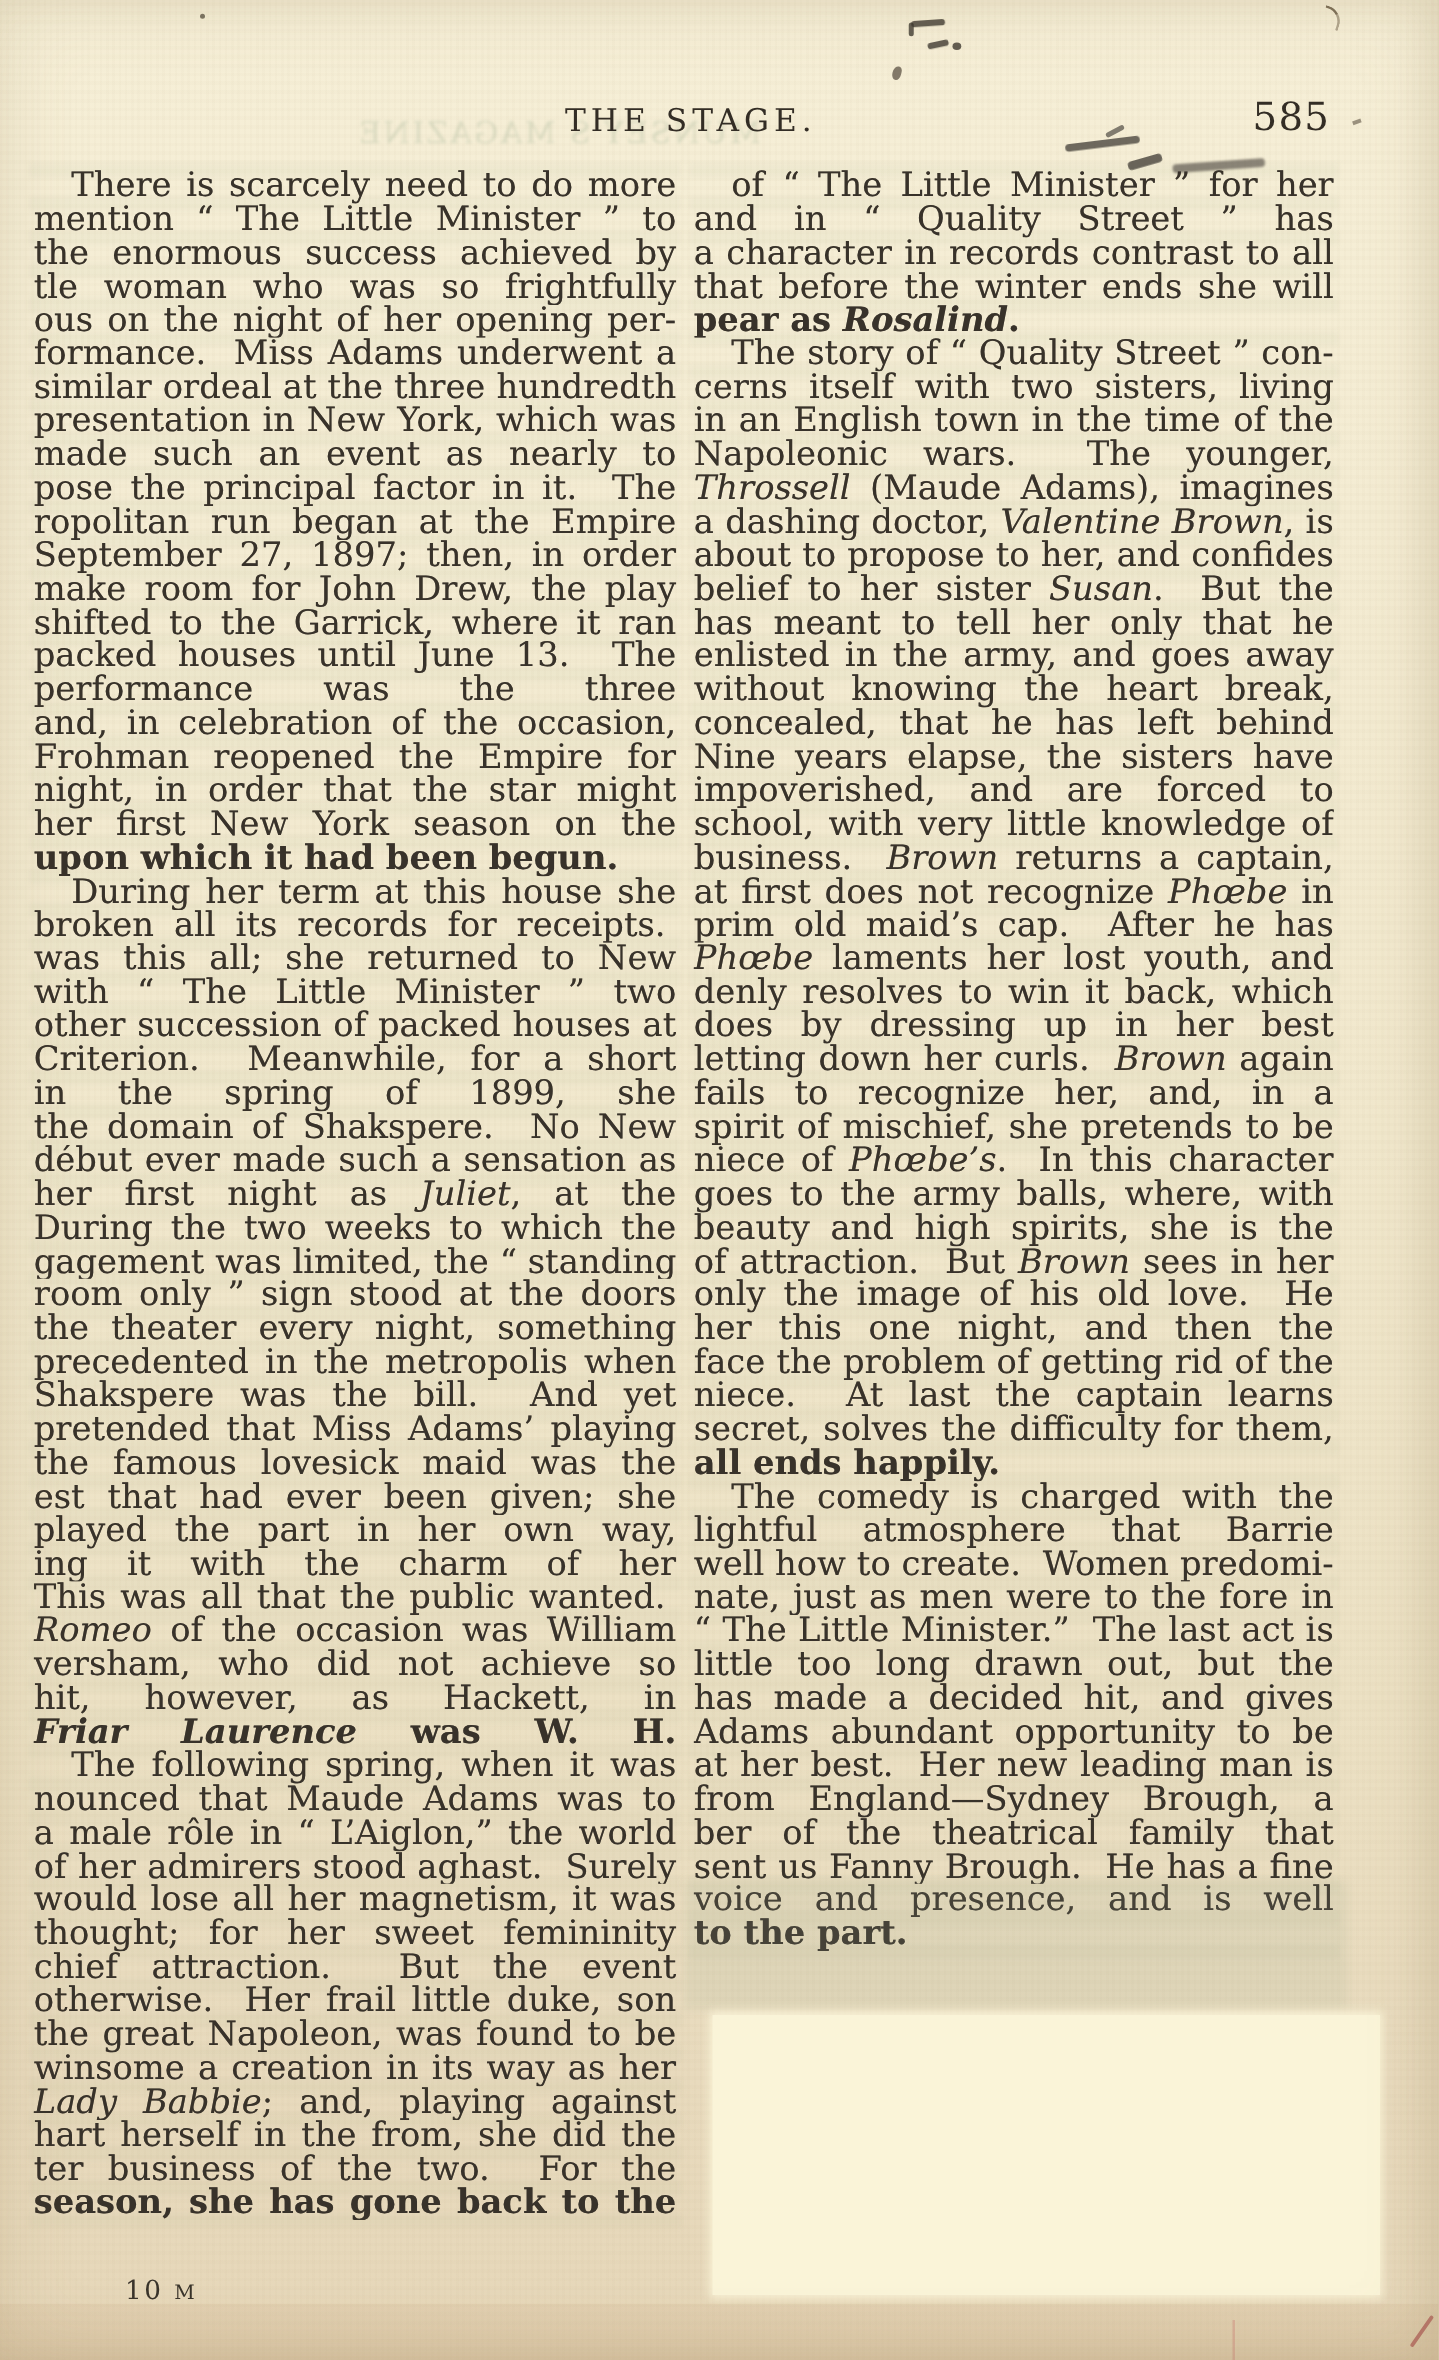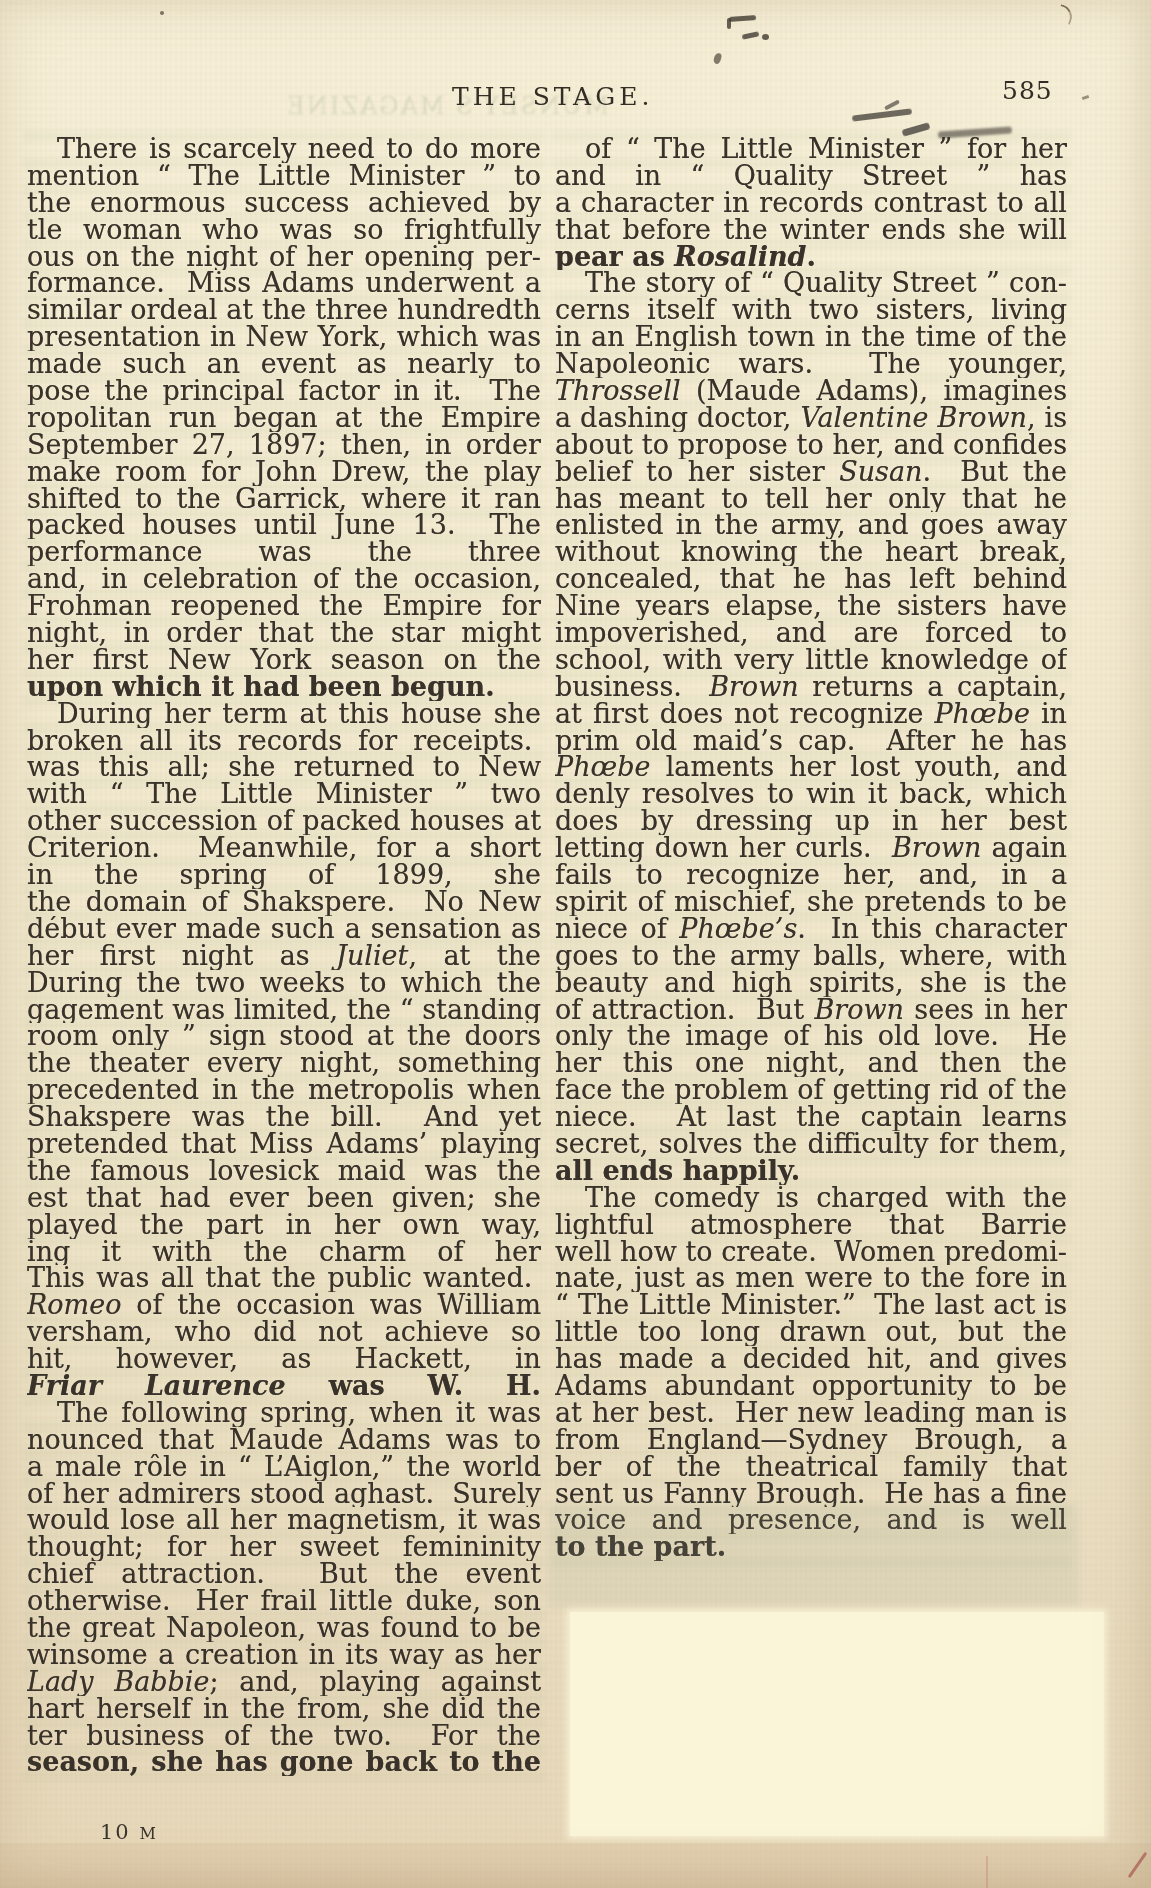--- a/index.html
+++ b/index.html
@@ -19,21 +19,21 @@
     box-shadow:inset 0 0 60px rgba(150,125,85,0.18), inset -12px 0 24px rgba(150,125,85,0.10);
   }
   
   .header-title{
     position:absolute;top:82px;left:452px;width:190px;
     font-size:25px;letter-spacing:4px;text-align:center;
     color:#332d25;white-space:nowrap;
   }
   .page-number{
     position:absolute;top:76px;left:1002px;width:84px;
-    font-size:25px;letter-spacing:1px;color:#332d25;
+    font-size:31px;letter-spacing:1px;color:#332d25;
   }
   .ghost-masthead{ 
     position:absolute;top:92px;left:262px;width:370px;
     text-align:center;font-size:24px;letter-spacing:2px;
     transform:scaleX(-1);color:rgba(125,148,118,0.22);
     filter:blur(1.2px);white-space:nowrap;pointer-events:none;
   }
   
   .column{
     position:absolute;top:136px;

